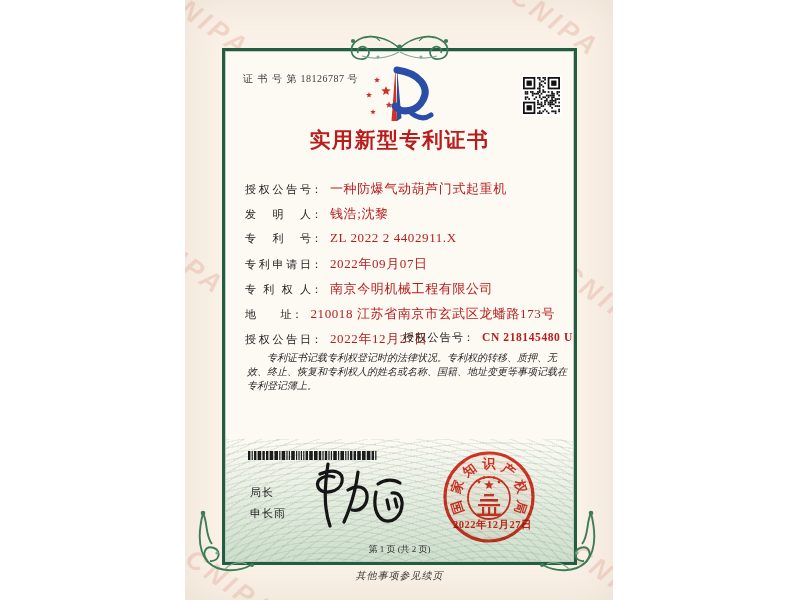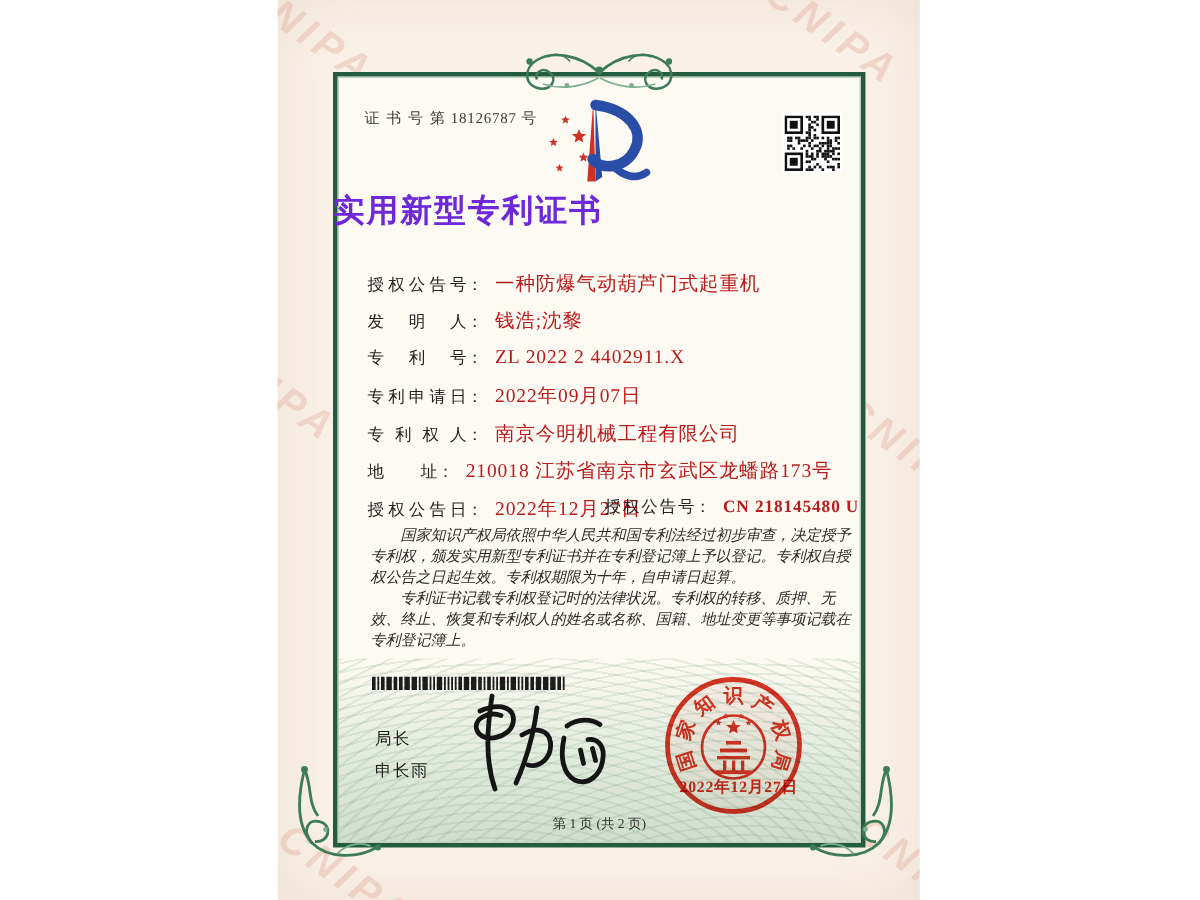--- a/index.html
+++ b/index.html
@@ -25,22 +25,22 @@
          box-shadow:inset 0 0 0 1px rgba(36,92,65,.28);}
   .guilloche{position:absolute;left:1px;right:1px;bottom:1px;height:122px;
     background:
       repeating-radial-gradient(140px 90px at 30% 165%, rgba(90,140,100,.13) 0 2px, transparent 2px 9px),
       repeating-radial-gradient(150px 95px at 78% 175%, rgba(90,140,100,.13) 0 2px, transparent 2px 10px),
       linear-gradient(to bottom, rgba(200,220,200,0) 0%, rgba(186,211,188,.40) 55%, rgba(168,199,172,.55) 100%);}
   .cert-no{position:absolute;left:58px;top:72px;font-size:10px;color:#3c3c3c;letter-spacing:1px;}
   .cert-no .num{font-size:10px;letter-spacing:.5px;margin:0 3px;}
   .logo{position:absolute;left:166px;top:64px;width:92px;height:64px;}
   .qr{position:absolute;left:336px;top:75px;width:41px;height:41px;background:#fff;padding:2px;box-sizing:border-box;}
-  .title{position:absolute;left:37px;top:126px;width:355px;font-size:21px;
-         font-weight:700;letter-spacing:1.5px;color:#6d28d9;}
+  .title{position:absolute;left:37px;top:126px;width:355px;text-align:center;font-size:21px;
+         font-weight:700;letter-spacing:1.5px;color:#b91c1c;}
   .rows{position:absolute;left:60px;top:180px;width:310px;}
   .row{position:relative;height:25px;display:flex;align-items:baseline;white-space:nowrap;}
   .flabel{display:inline-block;width:66px;font-size:11px;color:#222;
           text-align:justify;text-align-last:justify;}
   .fcolon{font-size:11px;color:#222;margin-right:8px;}
   .fvalue{font-size:13px;color:#b91c1c;letter-spacing:.6px;}
   .grp2{position:absolute;left:158px;top:0;display:flex;align-items:baseline;}
   .grp2 .flabel{width:60px;}
   .grp2 .fvalue{font-size:11.5px;font-weight:bold;}
   .notice{position:absolute;left:62px;top:351px;width:324px;font-size:10px;line-height:14px;
@@ -265,21 +265,20 @@
           <span class="fvalue">2022年12月27日</span>
         <span class="grp2">
           <span class="flabel">授权公告号</span>
             <span class="fcolon">：</span>
             <span class="fvalue">CN 218145480 U</span>
         </span>
       </div>
     </div>
 
     <div class="notice">
-      <p>国家知识产权局依照中华人民共和国专利法经过初步审查，决定授予专利权，颁发实用新型专利证书并在专利登记簿上予以登记。专利权自授权公告之日起生效。专利权期限为十年，自申请日起算。</p>
       <p>专利证书记载专利权登记时的法律状况。专利权的转移、质押、无效、终止、恢复和专利权人的姓名或名称、国籍、地址变更等事项记载在专利登记簿上。</p>
     </div>
 
     <svg class="barcode" id="barcode" viewBox="0 0 130 9">
         <rect x="0" y="0" width="2.4" height="9" fill="#1c1c1c"></rect>
         <rect x="3.5999999999999996" y="0" width="1.2" height="9" fill="#1c1c1c"></rect>
         <rect x="6" y="0" width="2.4" height="9" fill="#1c1c1c"></rect>
         <rect x="9.6" y="0" width="3.5999999999999996" height="9" fill="#1c1c1c"></rect>
         <rect x="14.399999999999999" y="0" width="2.4" height="9" fill="#1c1c1c"></rect>
         <rect x="18" y="0" width="2.4" height="9" fill="#1c1c1c"></rect>
@@ -359,20 +358,21 @@
           <span class="schar" style="transform: translate(-50%, -50%) rotate(-36deg) translate(0px, -33px);">知</span>
           <span class="schar" style="transform: translate(-50%, -50%) rotate(0deg) translate(0px, -33px);">识</span>
           <span class="schar" style="transform: translate(-50%, -50%) rotate(36deg) translate(0px, -33px);">产</span>
           <span class="schar" style="transform: translate(-50%, -50%) rotate(72deg) translate(0px, -33px);">权</span>
           <span class="schar" style="transform: translate(-50%, -50%) rotate(108deg) translate(0px, -33px);">局</span>
         </div>
     </div>
     <div class="seal-date">2022年12月27日</div>
 
     <div class="page-info">第 1 页 (共 2 页)</div>
+    <div class="cont-note">其他事项参见续页</div>
 
     <svg class="orn" style="left:149px;top:31px;" width="131" height="32" viewBox="0 0 131 32">
       <g fill="none" stroke="var(--ornament-green)" stroke-width="1.7">
         <g id="fl-left">
           <path d="M65,17 C52,5 34,3 24,9 C14,15 16,27 26,28 C34,29 38,21 32,17 C28,14 22,17 24,22"></path>
           <path d="M65,21 C54,27 40,29 28,25" stroke-width="1.1" stroke="#7fae8f"></path>
           <path d="M46,10 C42,5 35,4 31,7" stroke-width="1.1"></path>
           <circle cx="19" cy="10" r="2.1" fill="var(--ornament-green)" stroke="none"></circle>
           <circle cx="44" cy="26" r="1.6" fill="#7fae8f" stroke="none"></circle>
         </g>

